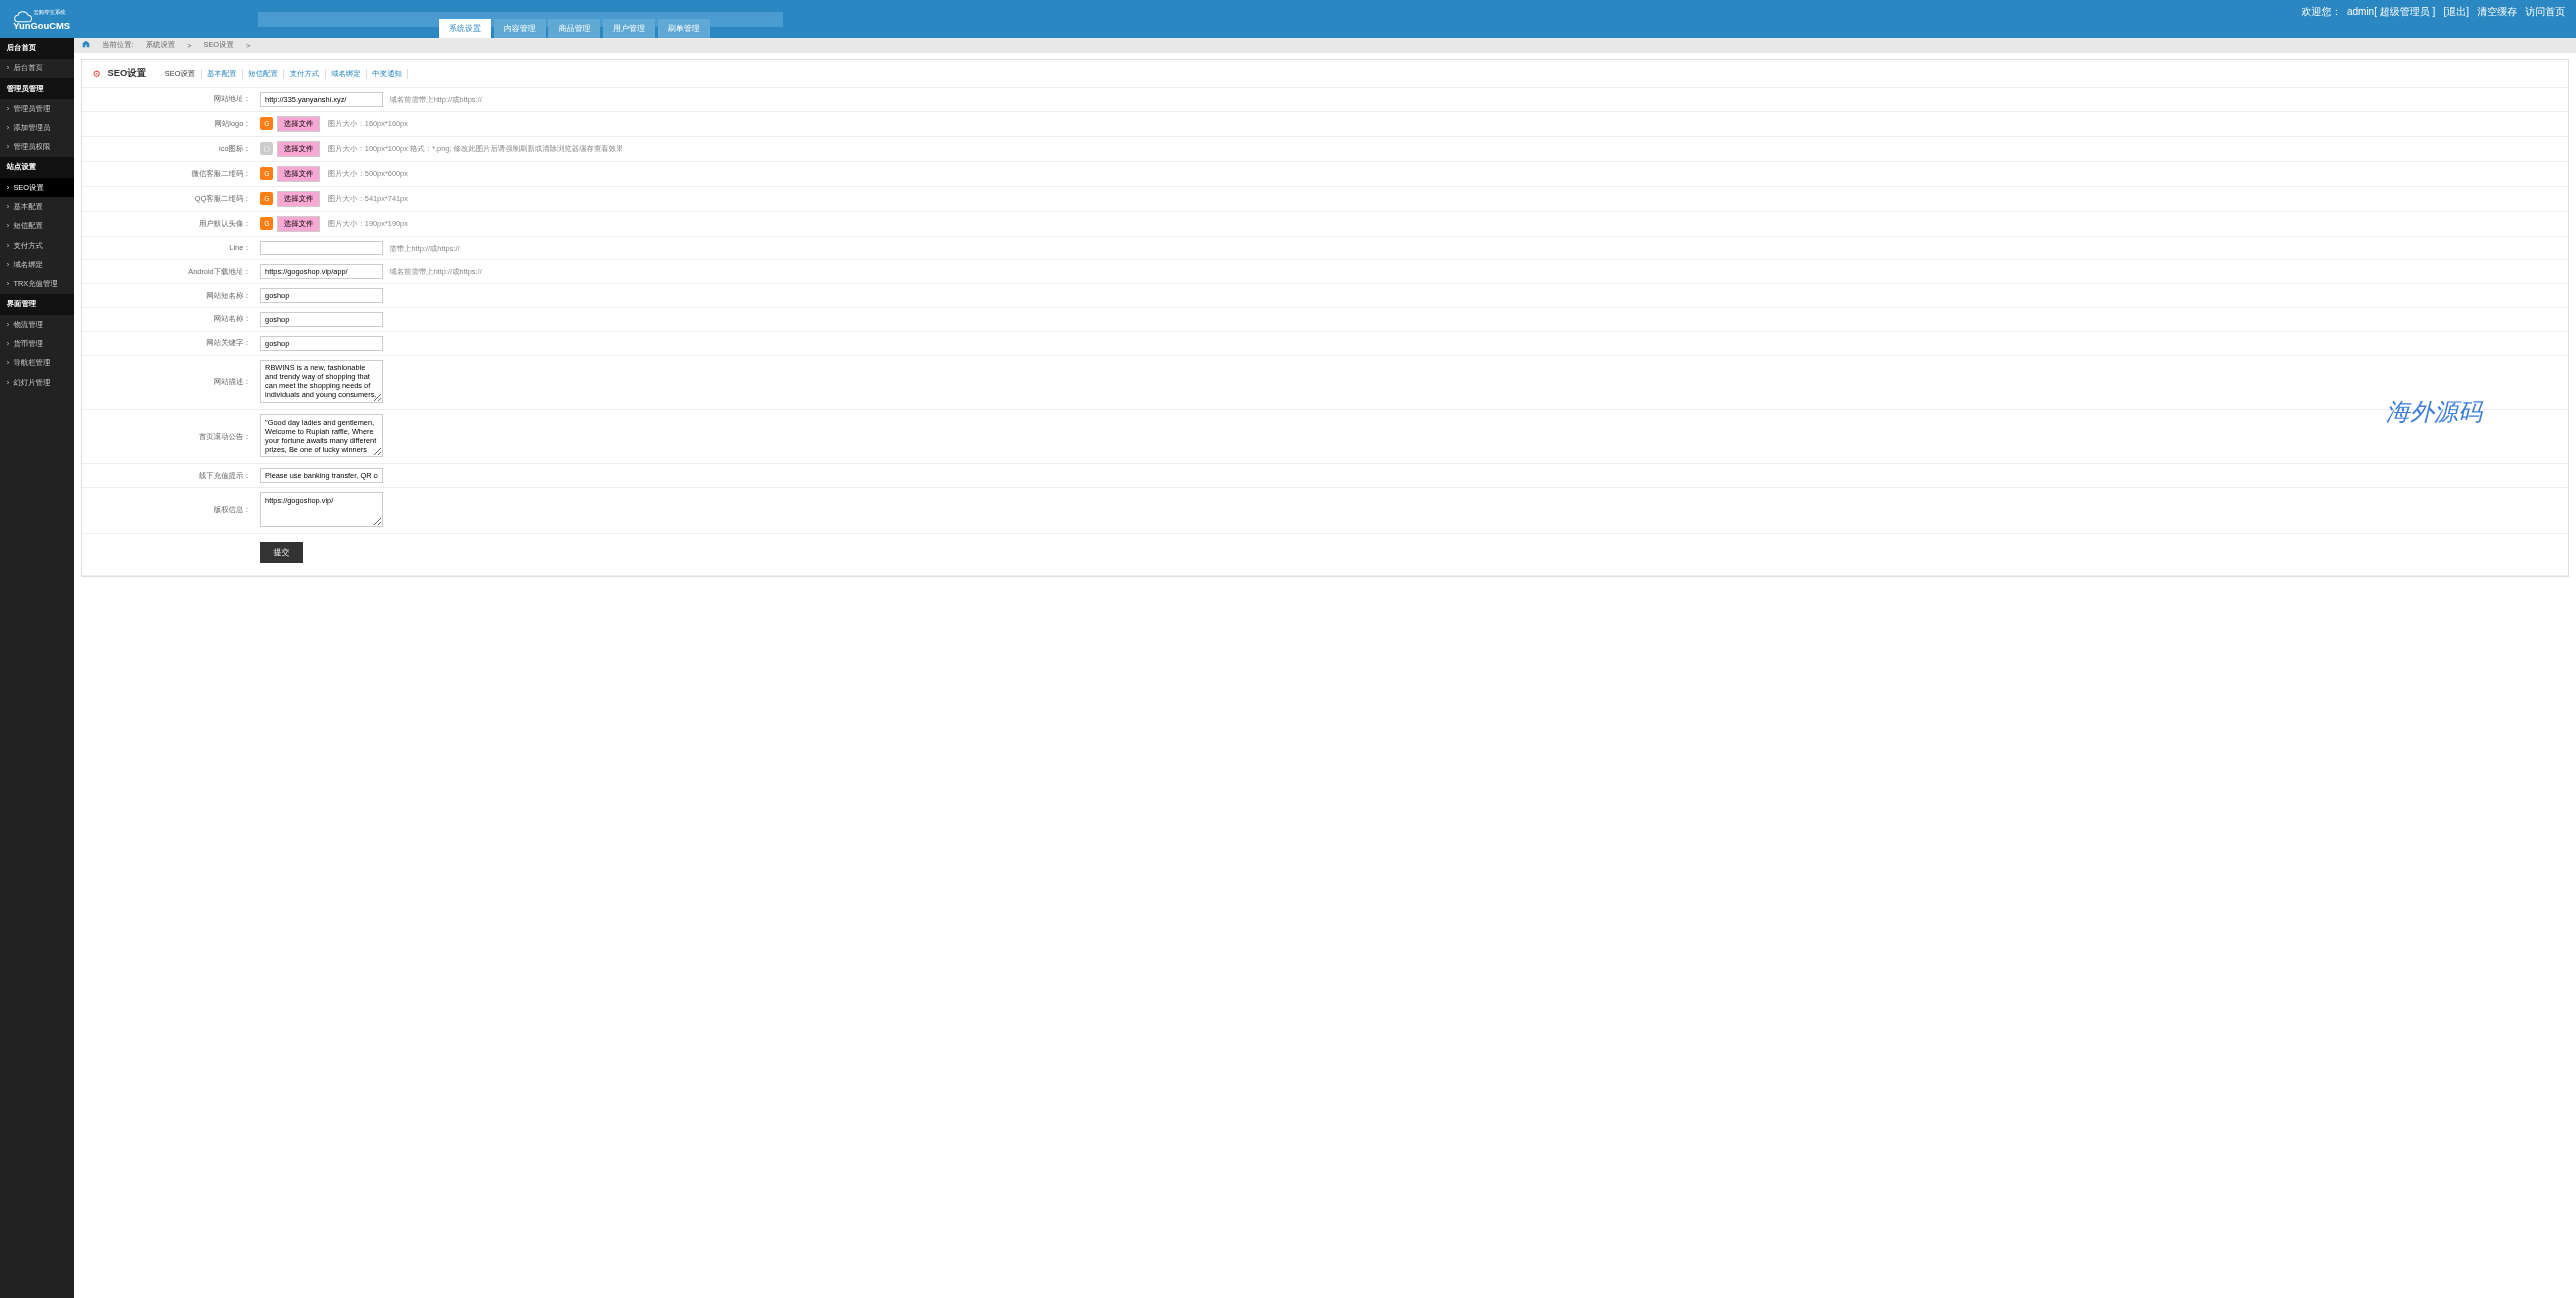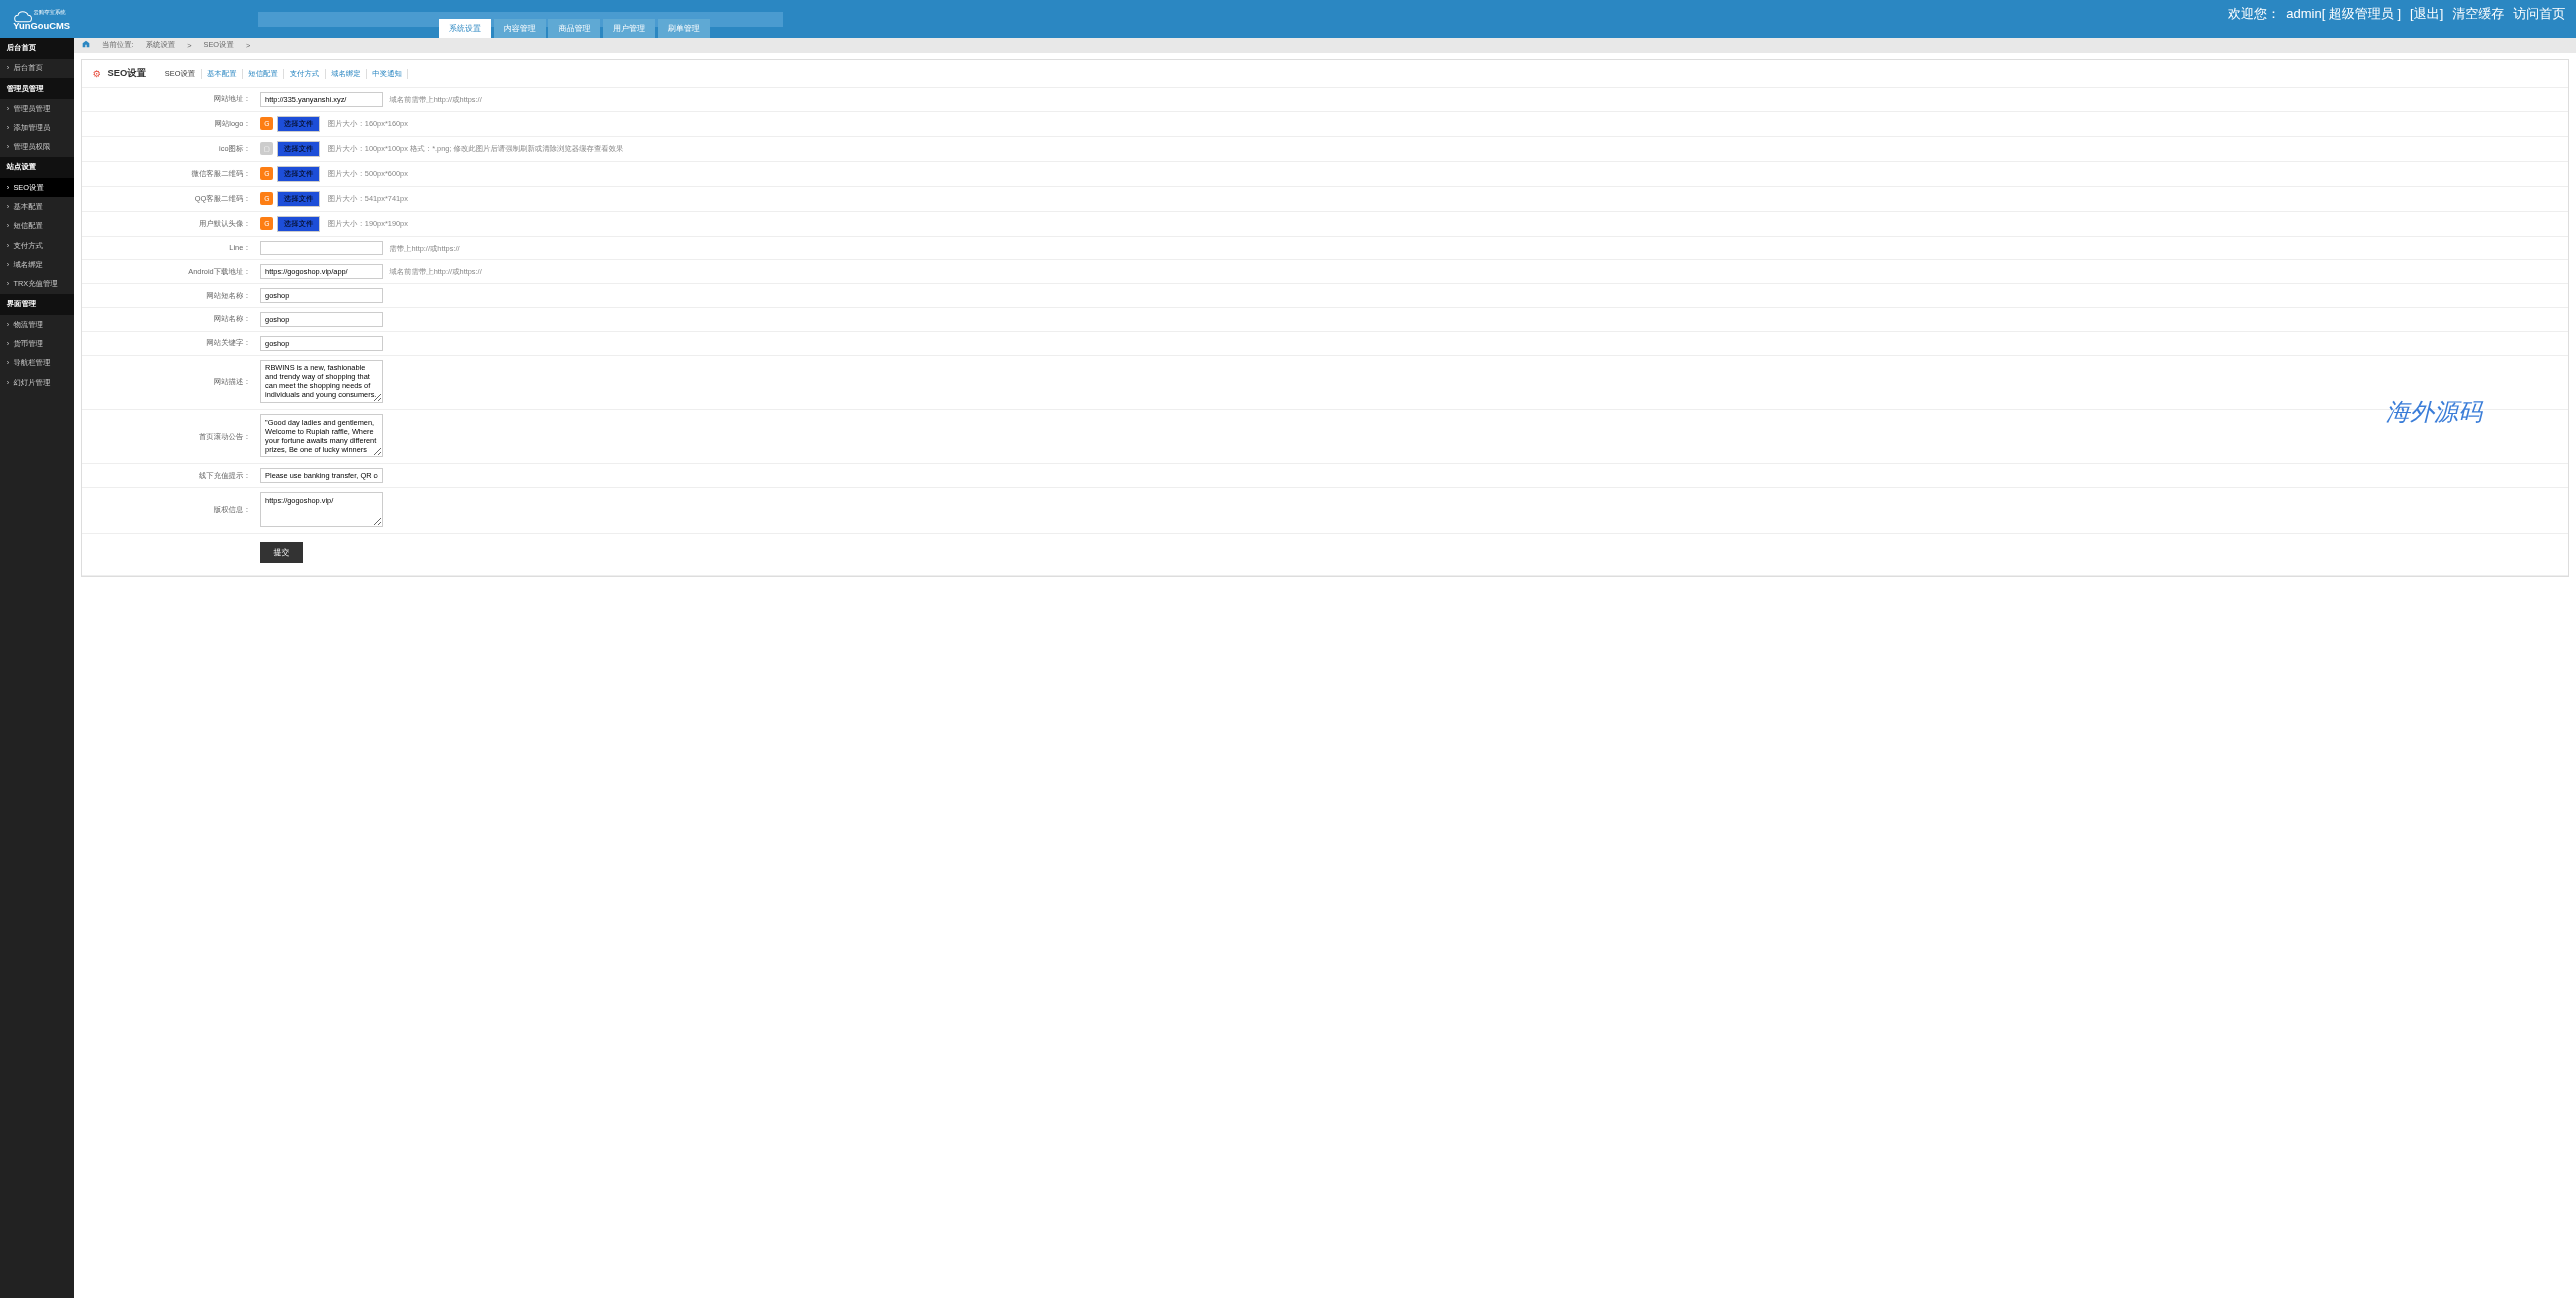--- a/index.html
+++ b/index.html
@@ -3,21 +3,21 @@
 <meta charset="utf-8">
 <style>
 * { margin: 0; padding: 0; box-sizing: border-box; }
 body { font-family: Arial, "Microsoft YaHei", sans-serif; font-size: 8px; color: #333; background: #fff; }
 
 
 .header { background: #2b87c2; height: 38px; position: relative; }
 .logo { position: absolute; left: 8px; top: 5.4px; color: #fff; font-size: 0; }
 .logo-img { width: 67px; height: 27px; display: flex; align-items: flex-end; }
 
-.top-right { position: absolute; right: 8px; top: 5.4px; color: #fff; font-size: 13px; }
+.top-right { position: absolute; right: 8px; top: 5.4px; color: #fff; font-size: 10px; }
 .top-right a { color: #fff; text-decoration: none; margin: 0 2.7px; }
 
 .search-bar { position: absolute; left: 258px; top: 12px; width: 525px; height: 14.8px; background: #4a9bd0; border: none; }
 
 .nav-tabs { position: absolute; left: 439px; bottom: 0; display: flex; gap: 2.7px; }
 .nav-tabs .tab { padding: 4px 10px; background: #5fa9d4; color: #fff; font-size: 8px; cursor: pointer; }
 .nav-tabs .tab.active { background: #fff; color: #2b87c2; }
 
 
 .sidebar { position: absolute; left: 0; top: 38px; width: 74px; background: #222; min-height: calc(100vh - 38px); }
@@ -46,21 +46,21 @@
 .form-table tr { border-bottom: 0.7px solid #eee; }
 .form-table tr.highlight { background: #fdfce5; }
 .form-table td { padding: 4px 5.4px; vertical-align: middle; }
 .form-table td.label { width: 173px; text-align: right; color: #666; font-size: 7.4px; padding-right: 4px; }
 .form-table input[type="text"] { width: 123px; height: 14.8px; border: 0.7px solid #ccc; padding: 0 4px; font-size: 7.4px; }
 .form-table textarea { width: 123px; border: 0.7px solid #ccc; padding: 2.7px 4px; font-size: 7.4px; resize: both; font-family: inherit; }
 .form-table .hint { color: #888; font-size: 7.4px; margin-left: 4px; }
 .file-row { display: flex; align-items: center; gap: 4px; }
 .file-icon { width: 13.4px; height: 13.4px; background: #fd7e14; border-radius: 2px; display: inline-flex; align-items: center; justify-content: center; color: #fff; font-size: 6.7px; }
 .file-icon.gray { background: #ccc; }
-.file-btn { border: 0.7px solid #ccc; background: #1d4ed8; padding: 2px 5.4px; font-size: 7.4px; cursor: pointer; }
+.file-btn { border: 0.7px solid #ccc; background: #f9a8d4; padding: 2px 5.4px; font-size: 7.4px; cursor: pointer; }
 
 .submit-btn { background: #333; color: #fff; border: none; padding: 5.4px 13.4px; font-size: 8px; cursor: pointer; margin: 4px 0 8px 179px; }
 
 .watermark { position: fixed; right: 94px; top: 396px; font-family: "STKaiti", cursive; font-size: 24px; color: #3b7dd8; font-style: italic; font-weight: normal; pointer-events: none; }
 </style>
 </head>
 <body>
 
 <div class="header">
   <div class="logo">

